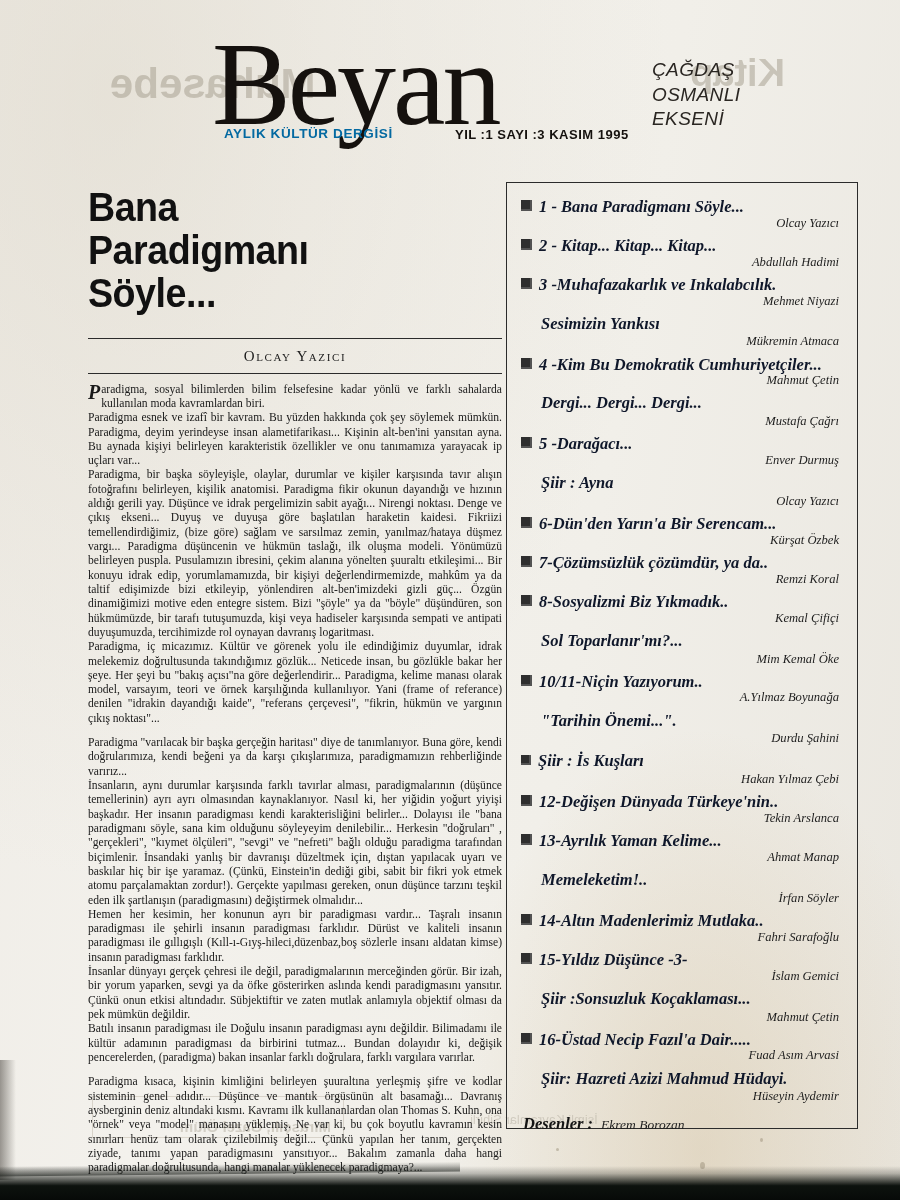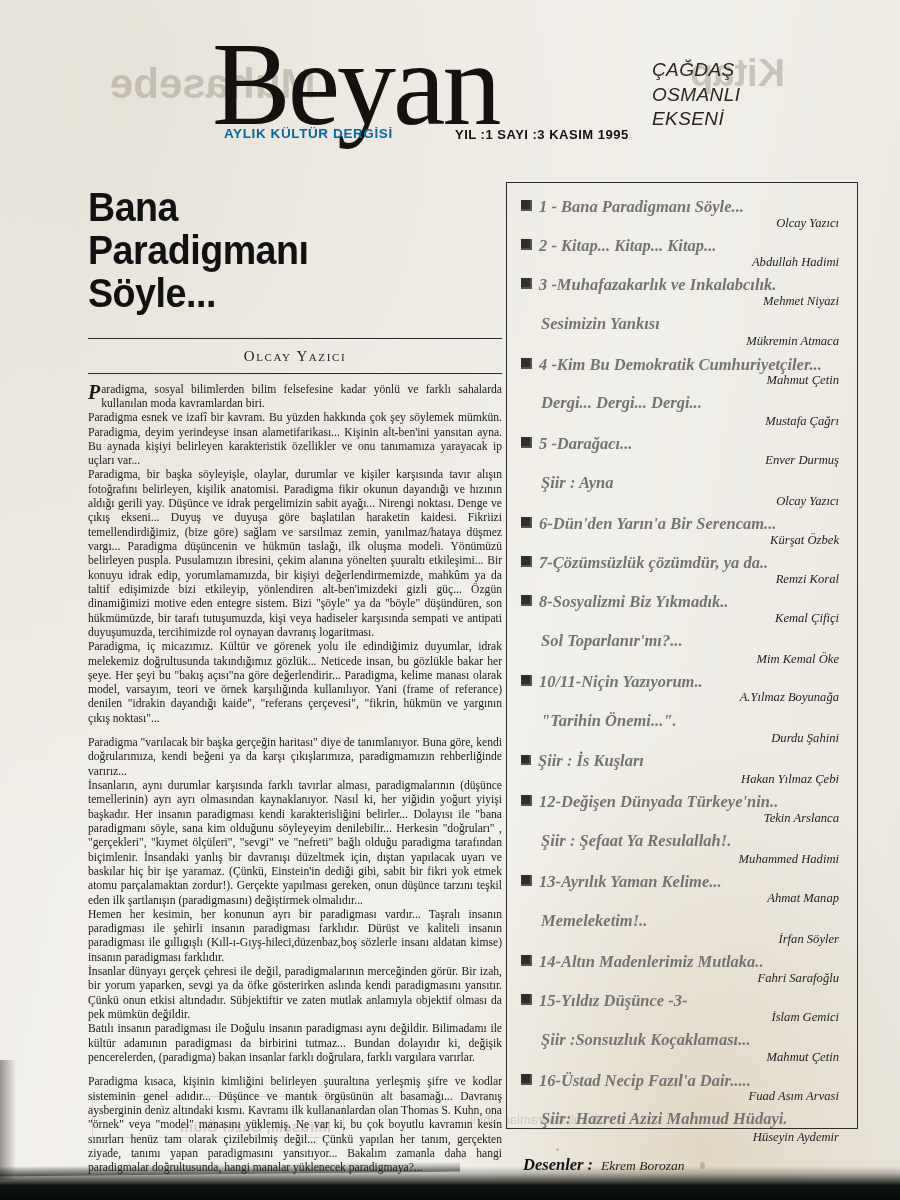--- a/index.html
+++ b/index.html
@@ -98,21 +98,21 @@
   #toc{
     position:absolute;left:506px;top:182px;width:352px;height:947px;
     border:1.4px solid #2b2b2b;
     box-sizing:border-box;
     padding:14px 12px 10px 14px;
   }
   .entry{margin-bottom:4px;}
   .ln{
     display:flex;align-items:baseline;
     font-style:italic;font-weight:bold;
-    font-size:16.5px;line-height:1.26;color:#737373;
+    font-size:16.5px;line-height:1.26;color:#0f172a;
   }
   .ln.sub{padding-left:20px;}
   .bullet{
     flex:0 0 auto;width:11px;height:11px;background:#2e2e2e;
     margin-right:7px;position:relative;top:-1px;
     box-shadow:inset -2px -2px 0 rgba(255,255,255,.18);
   }
   .bullet.small{width:10px;height:10px;}
   .title{flex:1 1 auto;}
   .author{
@@ -272,24 +272,20 @@
           <span class="title">Şiir : İs Kuşları</span>
         </div>
         <div class="author">Hakan Yılmaz Çebi</div>
       </div>
       <div class="entry">
         <div class="ln">
           <span class="bullet"></span>
           <span class="title">12-Değişen Dünyada Türkeye'nin..</span>
         </div>
         <div class="author tight">Tekin Arslanca</div>
-        <div class="ln sub">
-          <span class="title">Şiir : Şefaat Ya Resulallah!.</span>
-        </div>
-        <div class="author">Muhammed Hadimi</div>
       </div>
       <div class="entry">
         <div class="ln">
           <span class="bullet"></span>
           <span class="title">13-Ayrılık Yaman Kelime...</span>
         </div>
         <div class="author tight">Ahmat Manap</div>
         <div class="ln sub">
           <span class="title">Memeleketim!..</span>
         </div>

